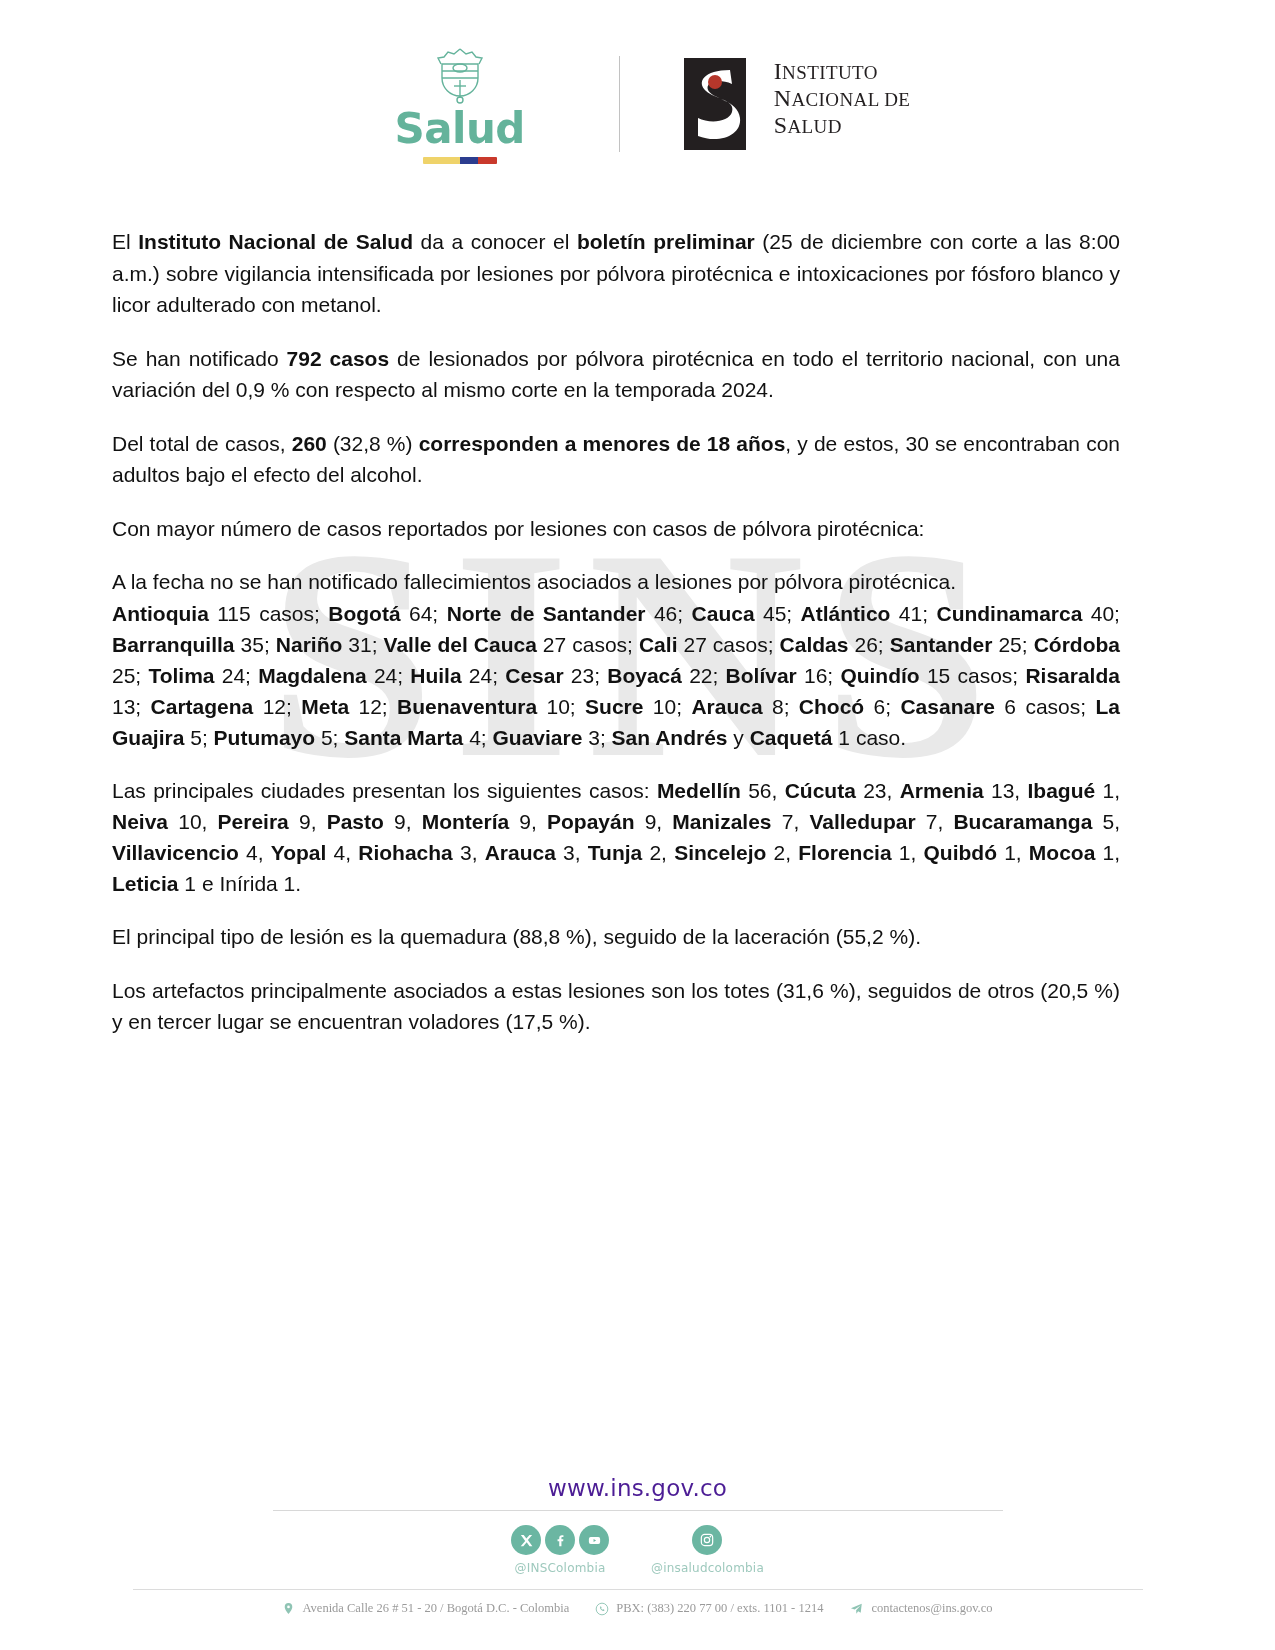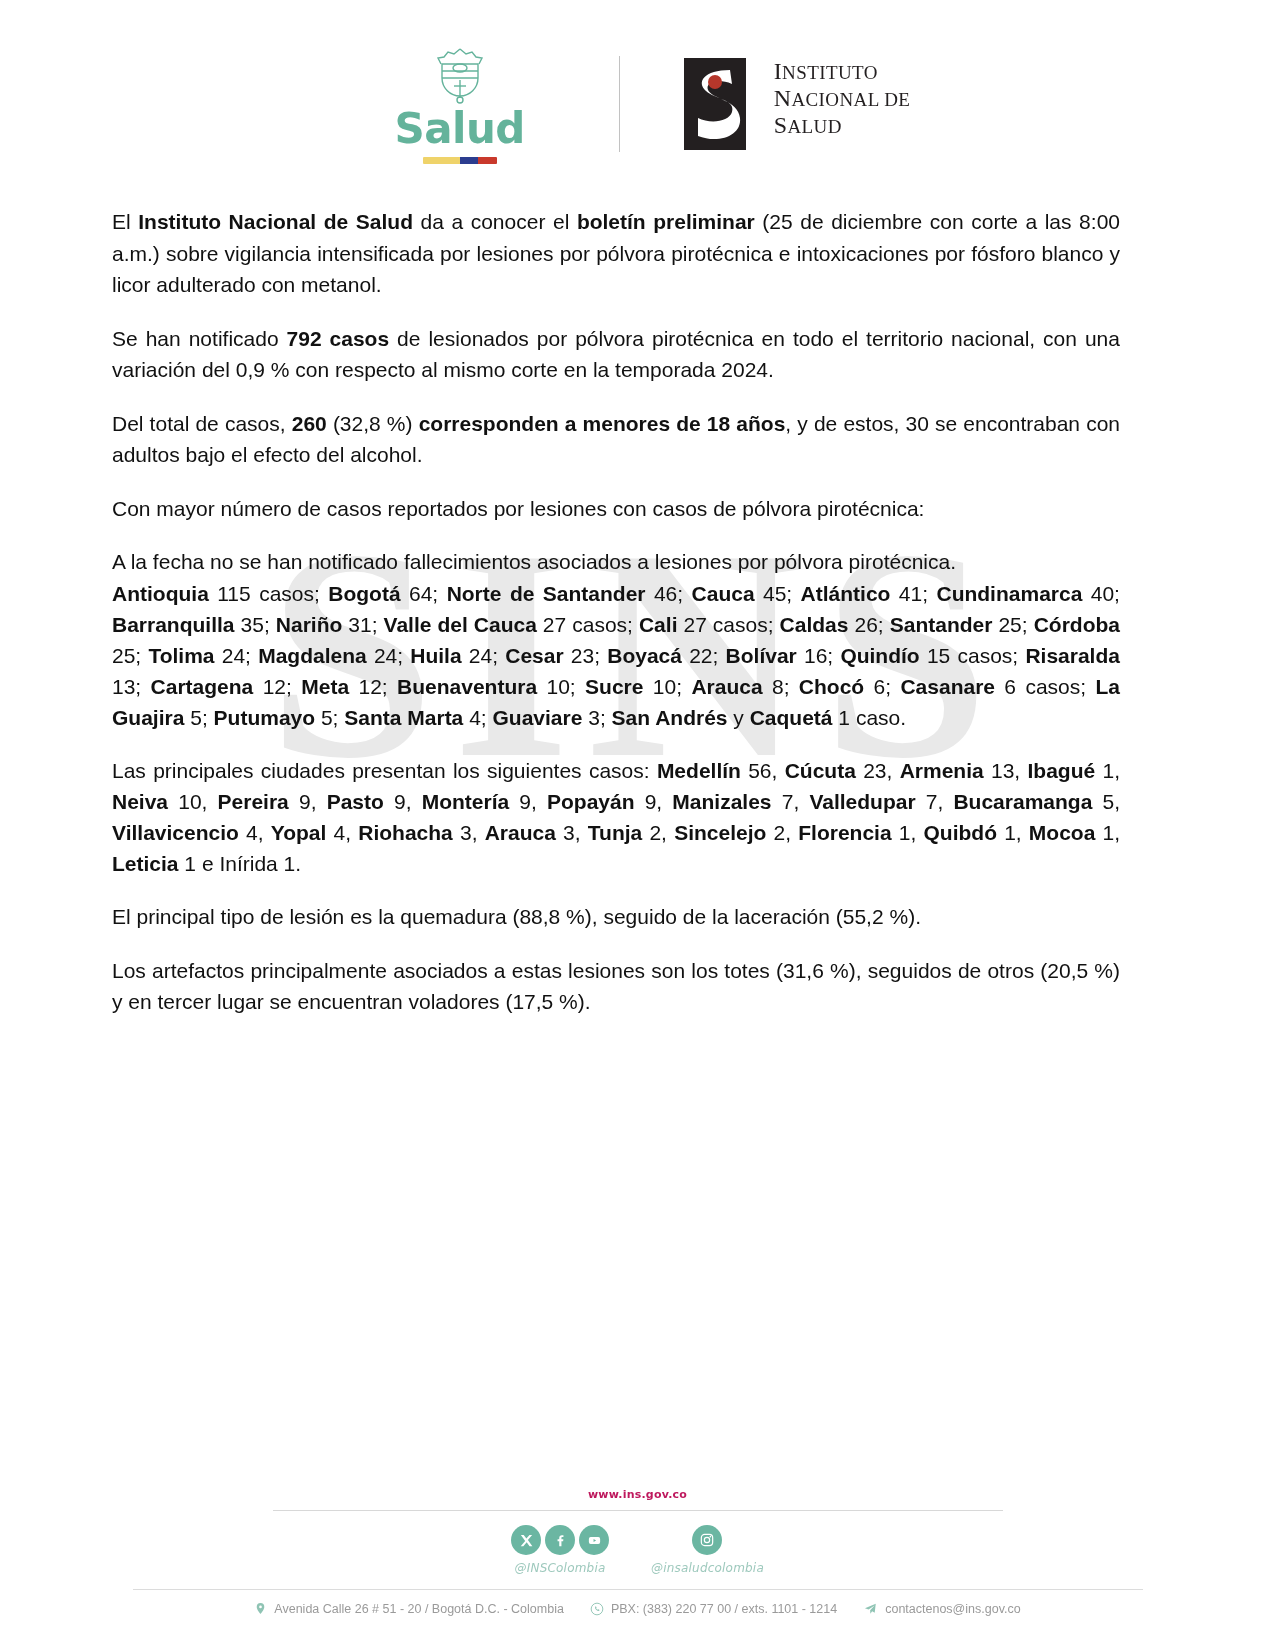--- a/index.html
+++ b/index.html
@@ -95,21 +95,21 @@
     font-size: 19px;
     letter-spacing: 0.4px;
   }
   .ins-text div:first-letter { font-size: 24px; }
 
   
   .doc {
     position: relative;
     z-index: 2;
     padding: 0 155px 0 112px;
-    margin-top: 46px;
+    margin-top: 66px;
   }
   p.para {
     margin: 0 0 22px 0;
     font-size: 21px;
     line-height: 1.5;
     text-align: justify;
     color: #111;
   }
   p.para:last-child { margin-bottom: 0; }
   p.list {
@@ -121,38 +121,37 @@
   
   .footer {
     position: absolute;
     left: 0; right: 0;
     bottom: 34px;
     z-index: 2;
     text-align: center;
   }
   .site {
     font-family: "DejaVu Sans", sans-serif;
-    font-size: 11px;
-    font-weight: 700;
-    color: #be185d;
+    font-size: 23px;
+    font-weight: 400;
+    color: #4c1d95;
     letter-spacing: 0.2px;
   }
   .footer-rule {
     width: 730px;
     height: 1px;
     background: #d8d8d8;
     margin: 9px auto 0;
   }
   .social-row {
     display: flex;
     justify-content: center;
     align-items: flex-start;
     gap: 42px;
     margin-top: 14px;
-    font-style: italic;
   }
   .social-group { text-align: center; }
   .icon-line { display: flex; gap: 4px; justify-content: center; }
   .circ {
     width: 30px; height: 30px;
     border-radius: 50%;
     background: #6bb6a2;
     display: flex;
     align-items: center;
     justify-content: center;
@@ -172,21 +171,21 @@
     margin: 14px auto 0;
   }
   .contact-row {
     display: flex;
     justify-content: center;
     align-items: center;
     gap: 26px;
     margin-top: 11px;
     font-size: 12.5px;
     color: #9a9a9a;
-    font-family: Liberation Sans, sans-serif;
+    font-family: Liberation Serif, serif;
   }
   .contact-item { display: flex; align-items: center; gap: 7px; }
   .contact-item svg { display: block; flex: none; }
 </style>
 </head>
 <body>
 
 <div class="watermark">SINS</div>
 
 <div class="header">

